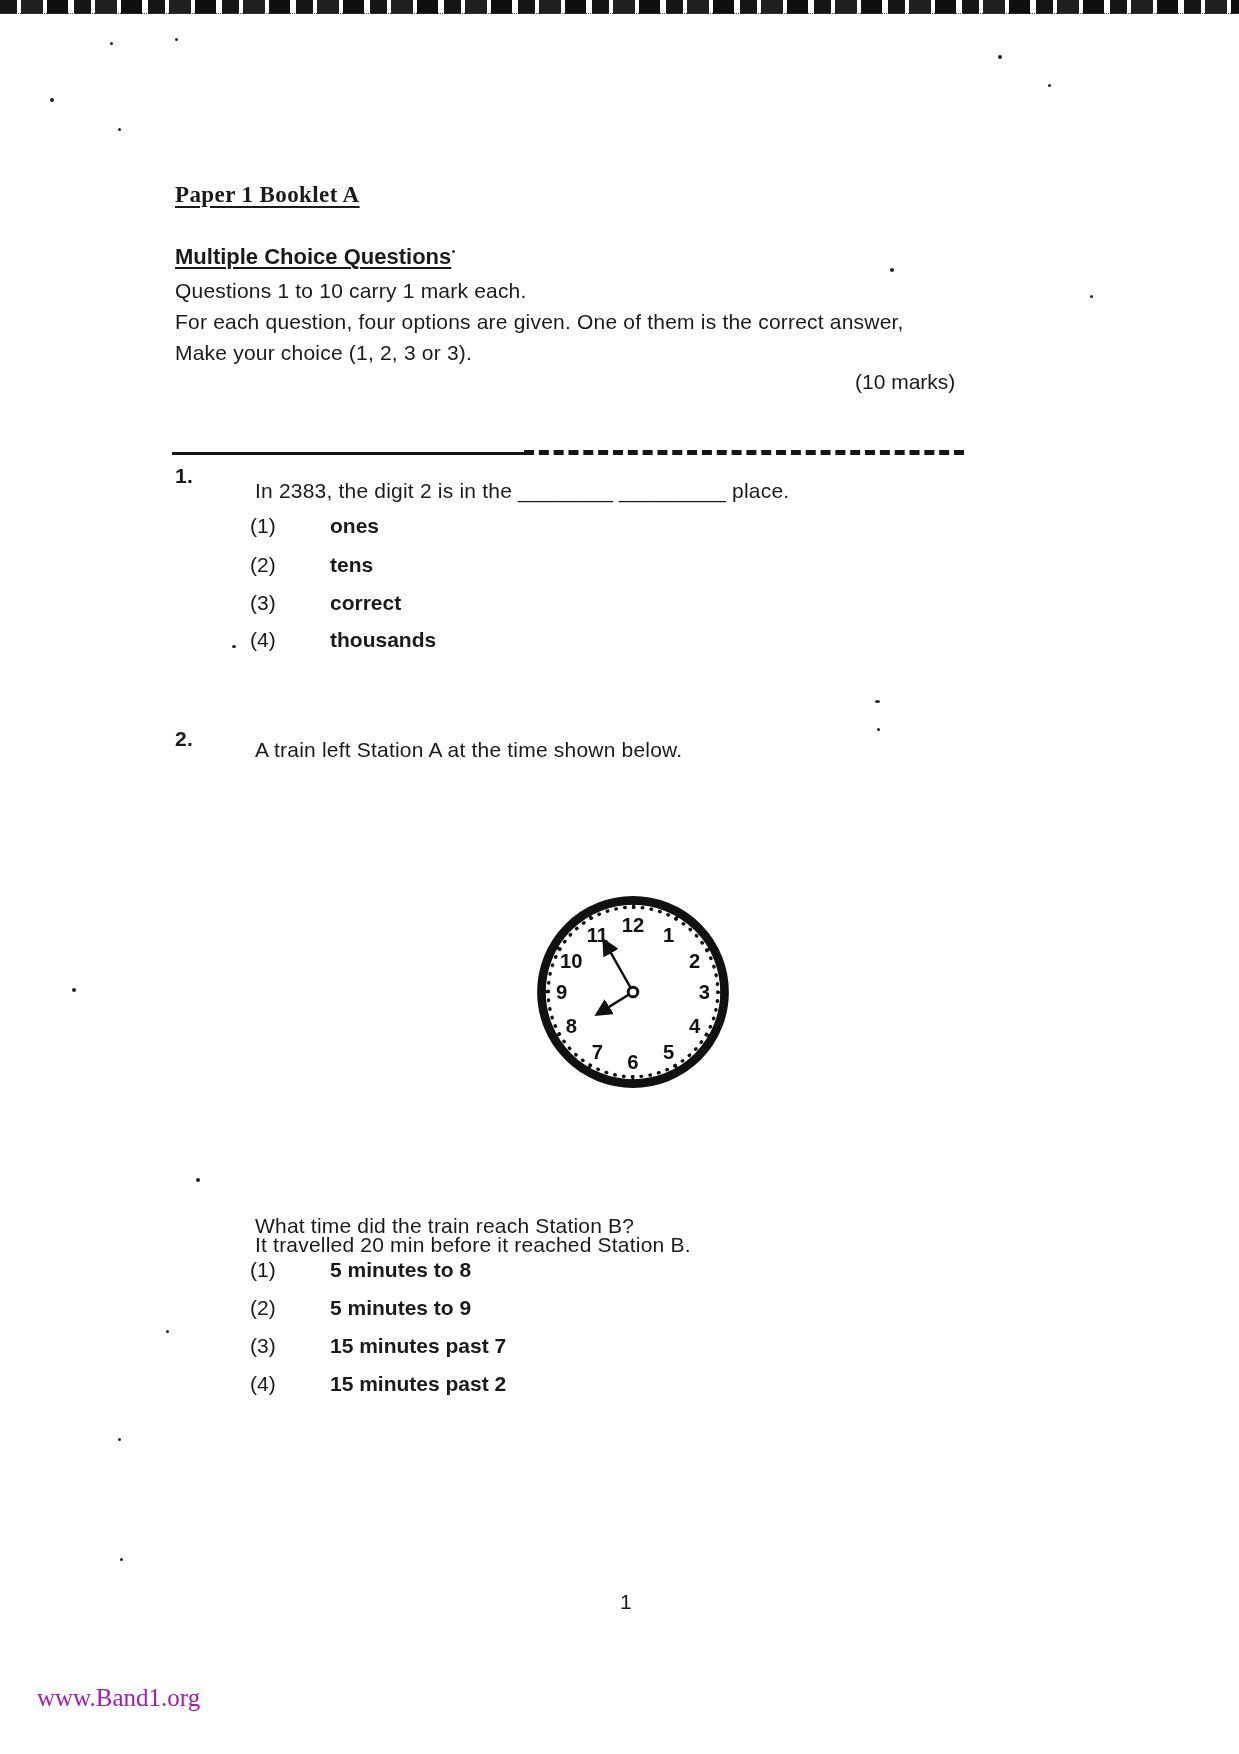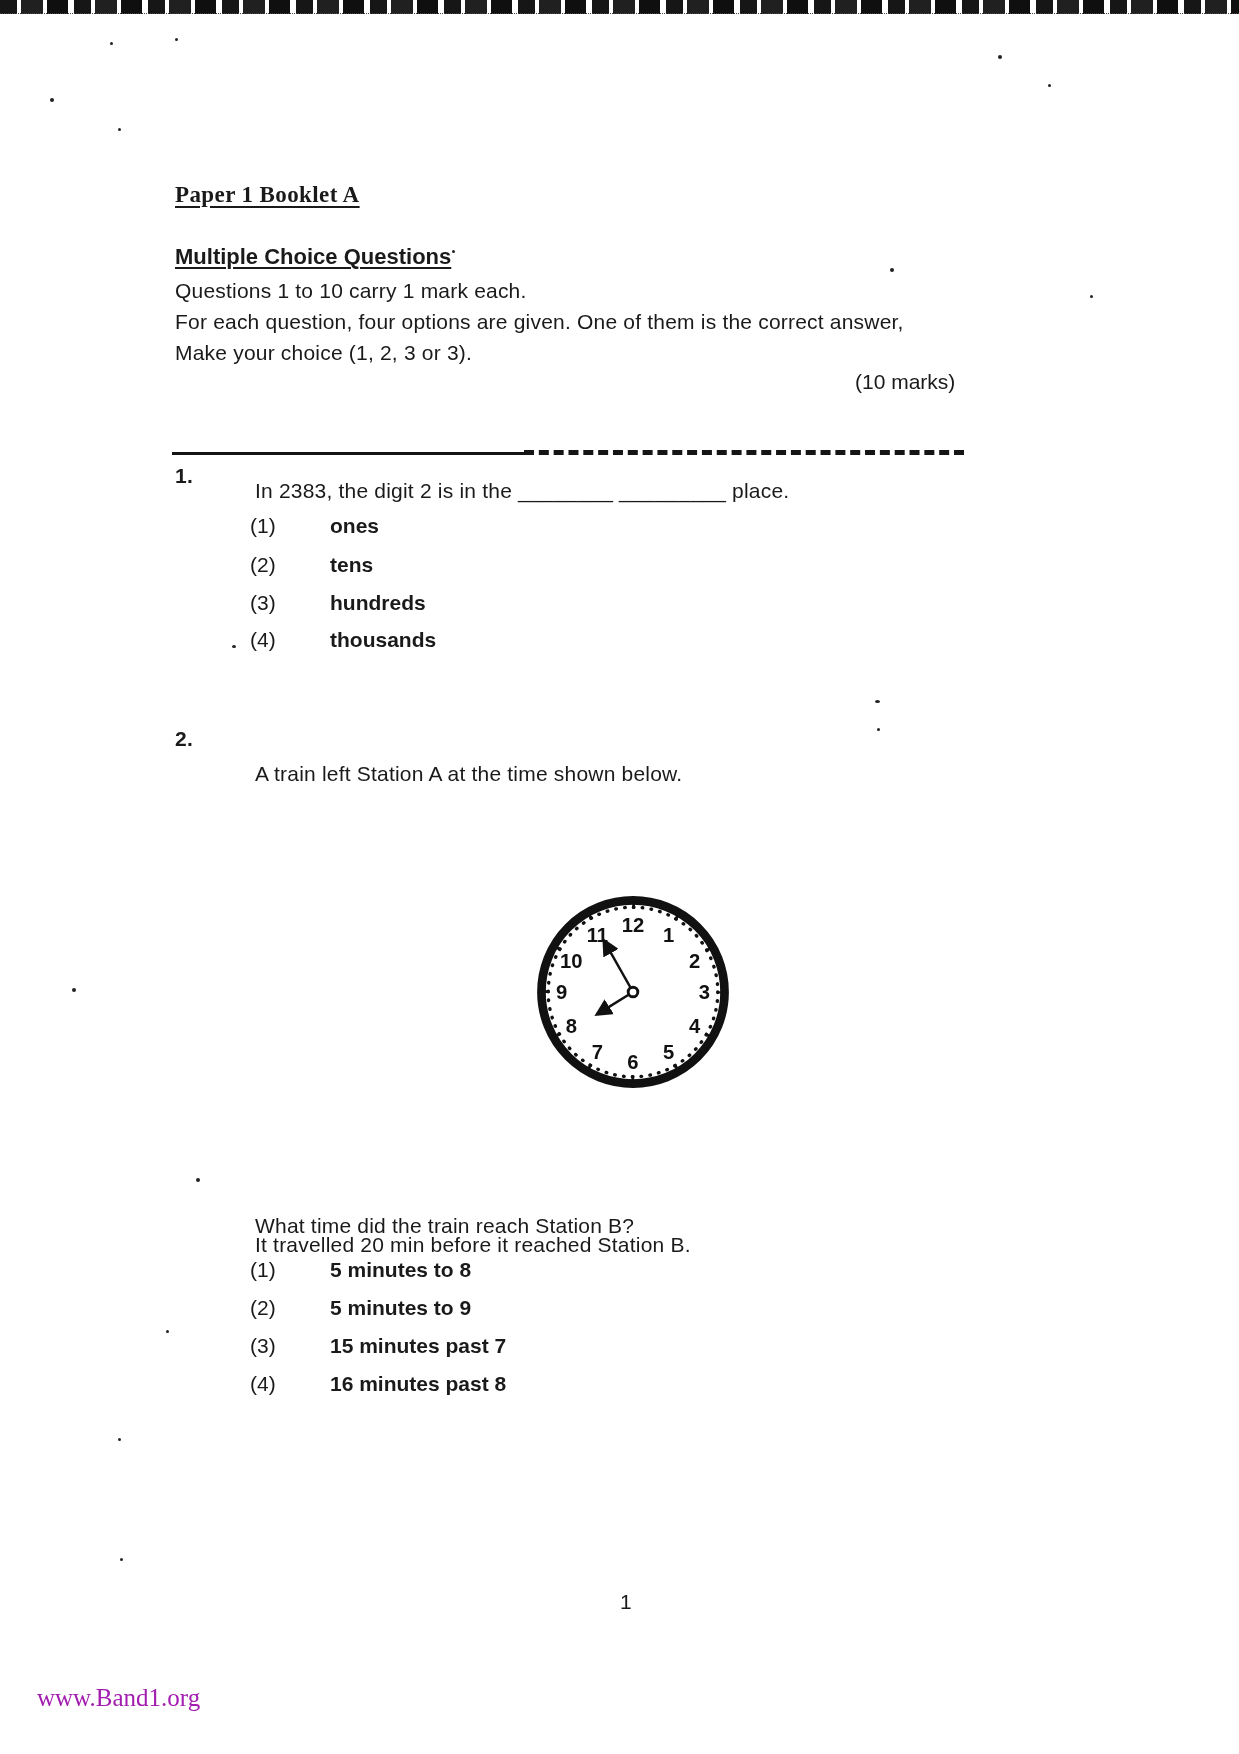--- a/index.html
+++ b/index.html
@@ -73,26 +73,26 @@
   <div class="rule-dash"></div>
 
   <div class="abs qnum" style="left:175px;top:464px;">1.</div>
   <div class="abs qtext" style="left:255px;top:464px;">In 2383, the digit 2 is in the ________  _________ place.</div>
 
   <div class="abs opt-label" style="left:250px;top:514px;">(1)</div>
   <div class="abs opt-text" style="left:330px;top:514px;">ones</div>
   <div class="abs opt-label" style="left:250px;top:553px;">(2)</div>
   <div class="abs opt-text" style="left:330px;top:553px;">tens</div>
   <div class="abs opt-label" style="left:250px;top:591px;">(3)</div>
-  <div class="abs opt-text" style="left:330px;top:591px;">hundreds</div>
+  <div class="abs opt-text" style="left:330px;top:591px;">correct</div>
   <div class="abs opt-label" style="left:250px;top:628px;">(4)</div>
   <div class="abs opt-text" style="left:330px;top:628px;">thousands</div>
 
   <div class="abs qnum" style="left:175px;top:727px;">2.</div>
-  <div class="abs qtext" style="left:255px;top:747px;">A train left Station A at the time shown below.</div>
+  <div class="abs qtext" style="left:255px;top:723px;">A train left Station A at the time shown below.</div>
 
   <svg class="clock" width="212" height="212" viewBox="0 0 220 220">
     <defs>
       <marker id="arrow" viewBox="0 0 10 10" refX="8" refY="5" markerWidth="7" markerHeight="7" orient="auto-start-reverse">
         <path d="M0,0 L10,5 L0,10 z" fill="#111"></path>
       </marker>
     </defs>
     <circle cx="110" cy="110" r="95" fill="none" stroke="#111" stroke-width="9"></circle>
 
     <circle cx="110" cy="110" r="88" fill="none" stroke="#111" stroke-width="3.5" stroke-dasharray="0.6 8.61" stroke-linecap="round"></circle>
@@ -120,18 +120,18 @@
   <div class="abs qtext" style="left:255px;top:1218px;">It travelled 20 min before it reached Station B.</div>
   <div class="abs qtext" style="left:255px;top:1199px;">What time did the train reach Station B?</div>
 
   <div class="abs opt-label" style="left:250px;top:1258px;">(1)</div>
   <div class="abs opt-text" style="left:330px;top:1258px;">5 minutes to 8</div>
   <div class="abs opt-label" style="left:250px;top:1296px;">(2)</div>
   <div class="abs opt-text" style="left:330px;top:1296px;">5 minutes to 9</div>
   <div class="abs opt-label" style="left:250px;top:1334px;">(3)</div>
   <div class="abs opt-text" style="left:330px;top:1334px;">15 minutes past 7</div>
   <div class="abs opt-label" style="left:250px;top:1372px;">(4)</div>
-  <div class="abs opt-text" style="left:330px;top:1372px;">16 minutes past 8</div>
+  <div class="abs opt-text" style="left:330px;top:1372px;">15 minutes past 2</div>
 
   <div class="abs pagenum">1</div>
   <div class="abs watermark">www.Band1.org</div>
 
 </div>
 
 </body></html>

